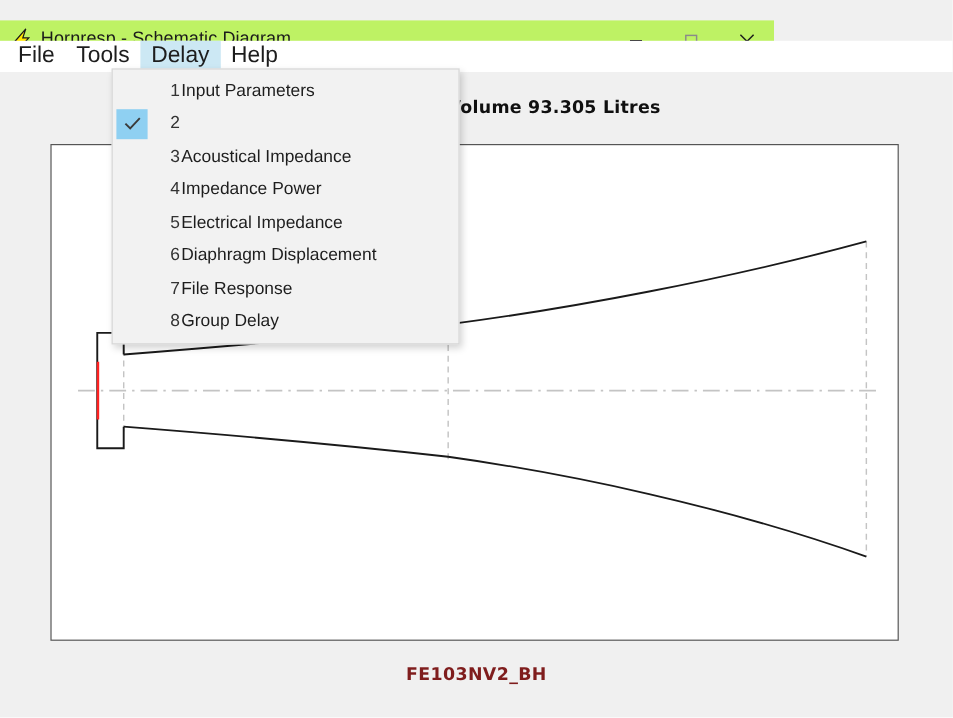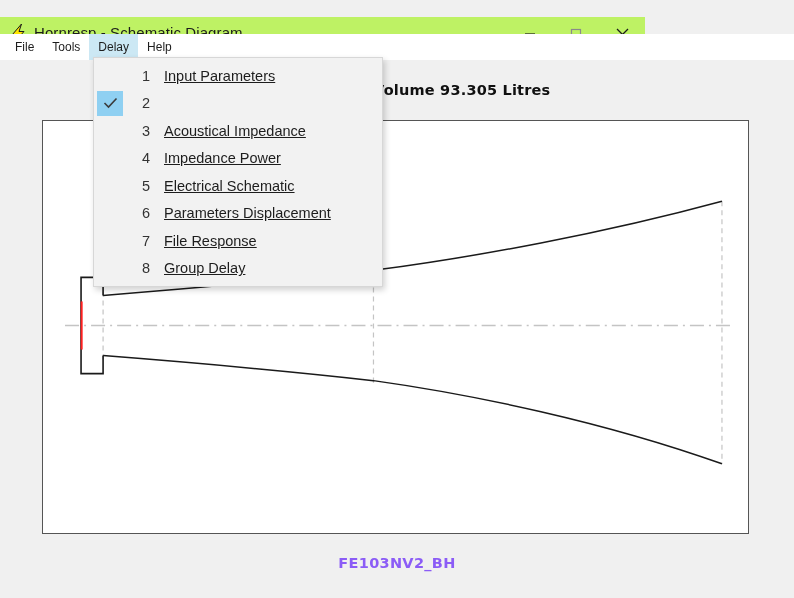--- a/index.html
+++ b/index.html
@@ -64,21 +64,21 @@
     background: #ffffff;
     display: flex;
     align-items: stretch;
     padding-left: 6px;
     box-sizing: border-box;
   }
   .menubar-item {
     display: flex;
     align-items: center;
     padding: 0 9px;
-    font-size: 12px;
+    font-size: 19px;
     color: #1d1d1d;
     white-space: nowrap;
     cursor: default;
   }
   .menubar-item.active {
     background: #cce8f4;
   }
 
   
   .client {
@@ -119,21 +119,21 @@
   }
 
   .design-name {
     position: absolute;
     left: 0; top: 495px;
     width: 794px;
     text-align: center;
     font-family: "DejaVu Sans", sans-serif;
     font-weight: bold;
     font-size: 14.5px;
-    color: #8b5cf6;
+    color: #7f1d1d;
     letter-spacing: 0.3px;
   }
 
   
   .dropdown {
     position: absolute;
     left: 93px; top: 57px;
     width: 290px;
     background: #f2f2f2;
     border: 1px solid #d7d7d7;
@@ -164,22 +164,21 @@
   .dd-check.on {
     background: #8fd0f2;
   }
   .dd-num {
     width: 18px;
     margin-left: 38px;
     text-align: right;
     color: #333333;
   }
   .dd-label {
-    margin-left: 14px;
-    text-decoration: underline;
+    margin-left: 1px;
   }
 </style>
 </head>
 <body>
 
 <div id="app">
 
   <div class="titlebar">
     <span class="title-icon">
       <svg viewBox="0 0 20 21" width="20" height="21">
@@ -265,26 +264,26 @@
       <span class="dd-label">Acoustical Impedance</span>
     </div>
 
     <div class="dd-item">
       <span class="dd-num">4</span>
       <span class="dd-label">Impedance Power</span>
     </div>
 
     <div class="dd-item">
       <span class="dd-num">5</span>
-      <span class="dd-label">Electrical Schematic</span>
+      <span class="dd-label">Electrical Impedance</span>
     </div>
 
     <div class="dd-item">
       <span class="dd-num">6</span>
-      <span class="dd-label">Parameters Displacement</span>
+      <span class="dd-label">Diaphragm Displacement</span>
     </div>
 
     <div class="dd-item">
       <span class="dd-num">7</span>
       <span class="dd-label">File Response</span>
     </div>
 
     <div class="dd-item">
       <span class="dd-num">8</span>
       <span class="dd-label">Group Delay</span>

